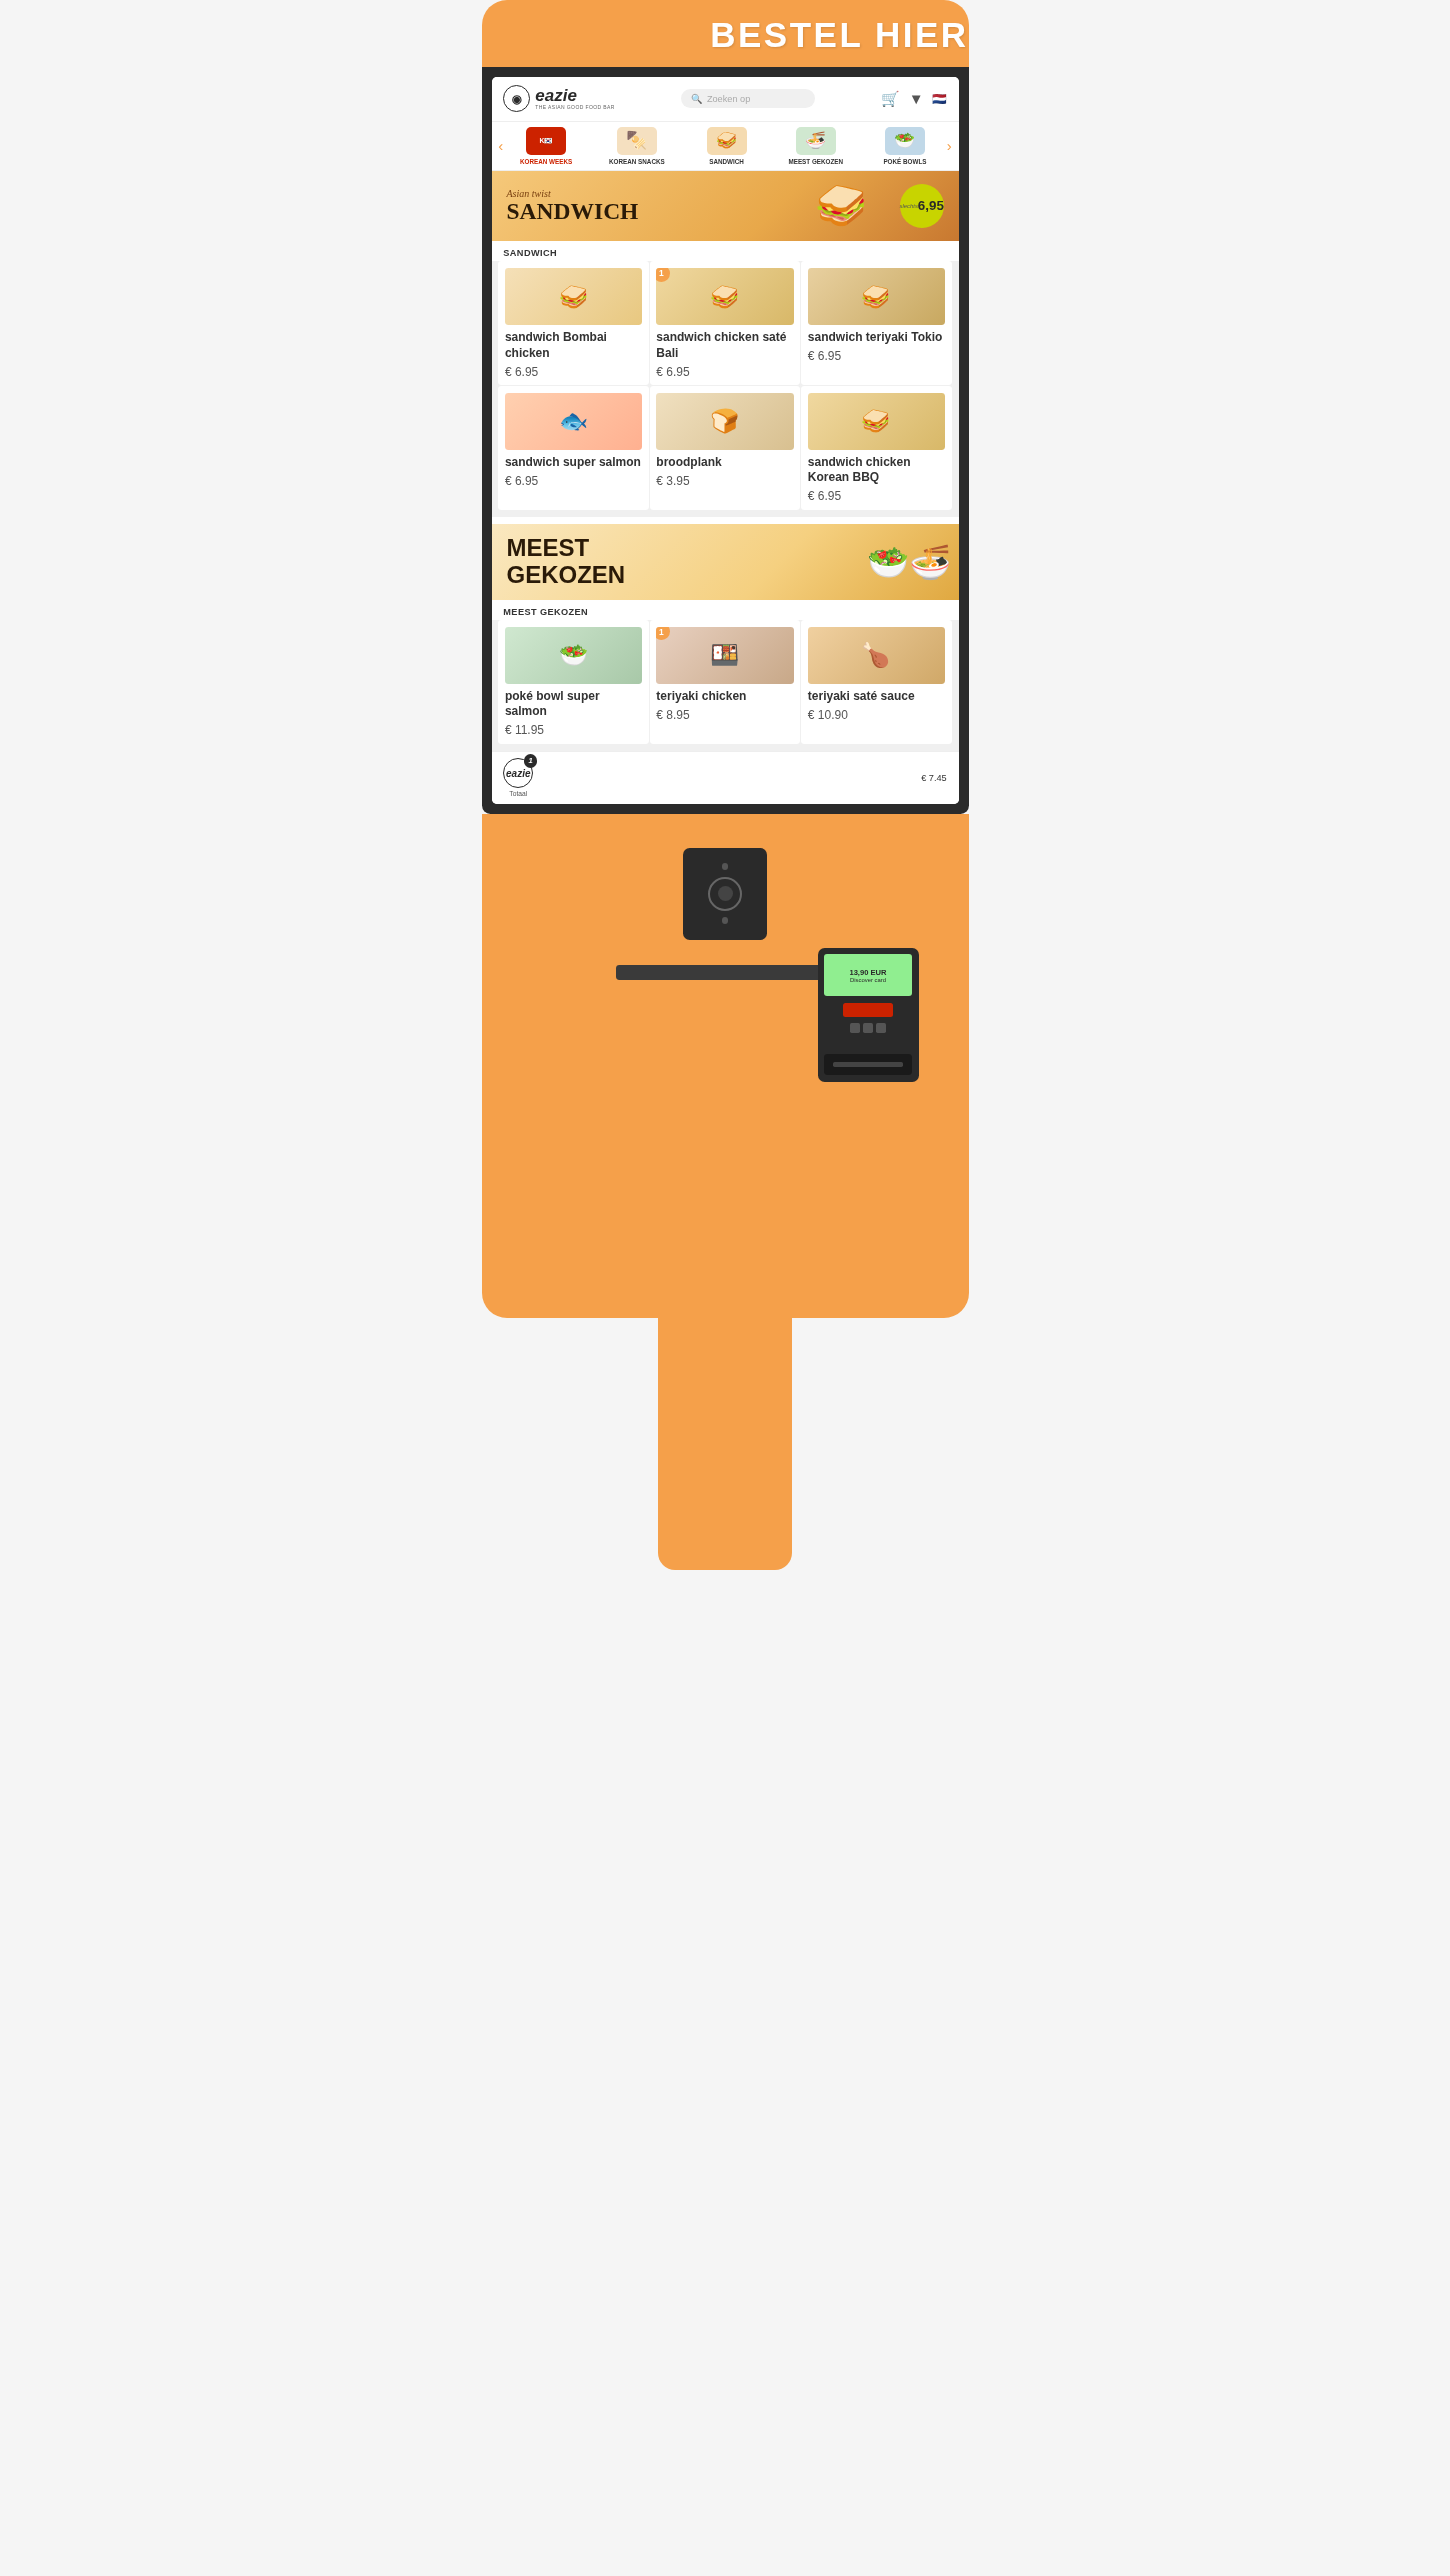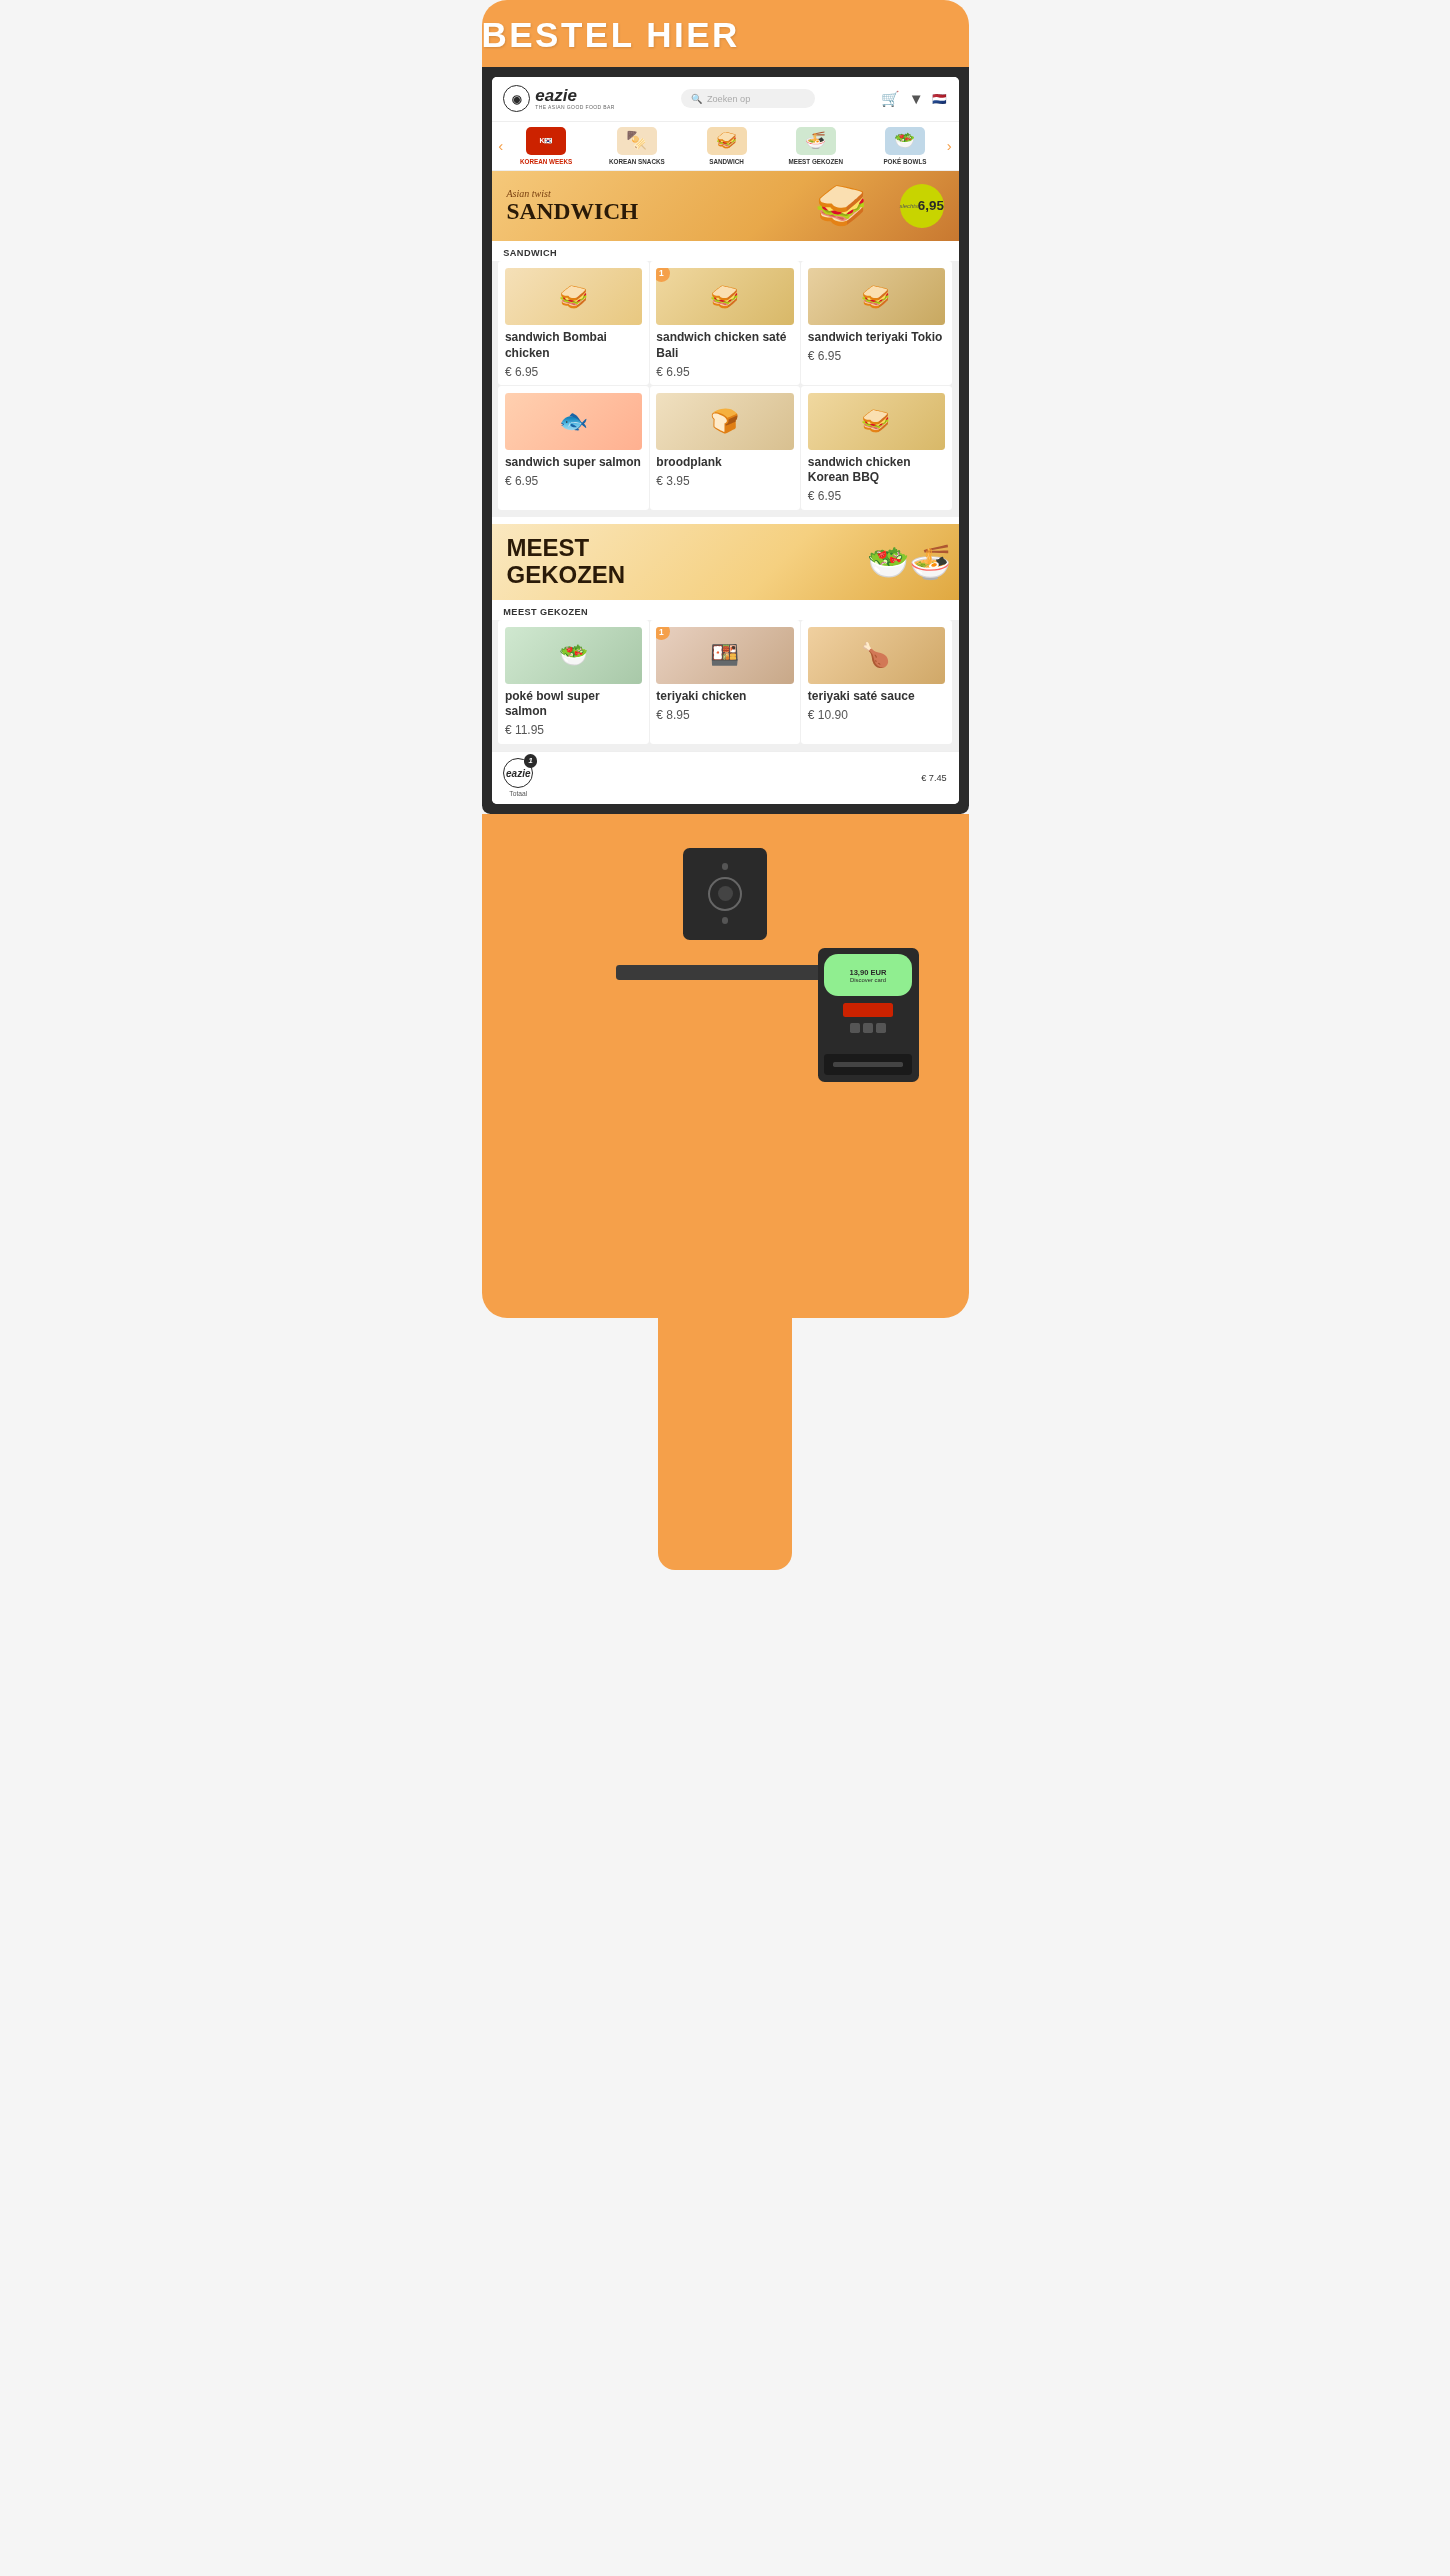--- a/index.html
+++ b/index.html
@@ -19,21 +19,21 @@
       align-items: center;
       position: relative;
     }
 
     
     .kiosk-top-header {
       background: #F5A04A;
       width: 487px;
       border-radius: 25px 25px 0 0;
       padding: 15px 0 11.8px;
-      text-align: left;
+      text-align: right;
     }
     .kiosk-top-header h1 {
       color: white;
       font-size: 35px;
       font-weight: 900;
       letter-spacing: 2.5px;
       text-shadow: 0.8px 0.8px 2.5px rgba(0,0,0,0.15);
     }
 
     
@@ -454,21 +454,21 @@
       display: flex;
       flex-direction: column;
       align-items: center;
       padding: 6.7px;
       gap: 3.4px;
     }
     .terminal-screen {
       background: #90ee90;
       width: 100%;
       height: 42px;
-      border-radius: 14px;
+      border-radius: 3px;
       display: flex;
       flex-direction: column;
       align-items: center;
       justify-content: center;
     }
     .terminal-amount {
       font-size: 7.6px;
       font-weight: 700;
       color: #2a2a2a;
     }

